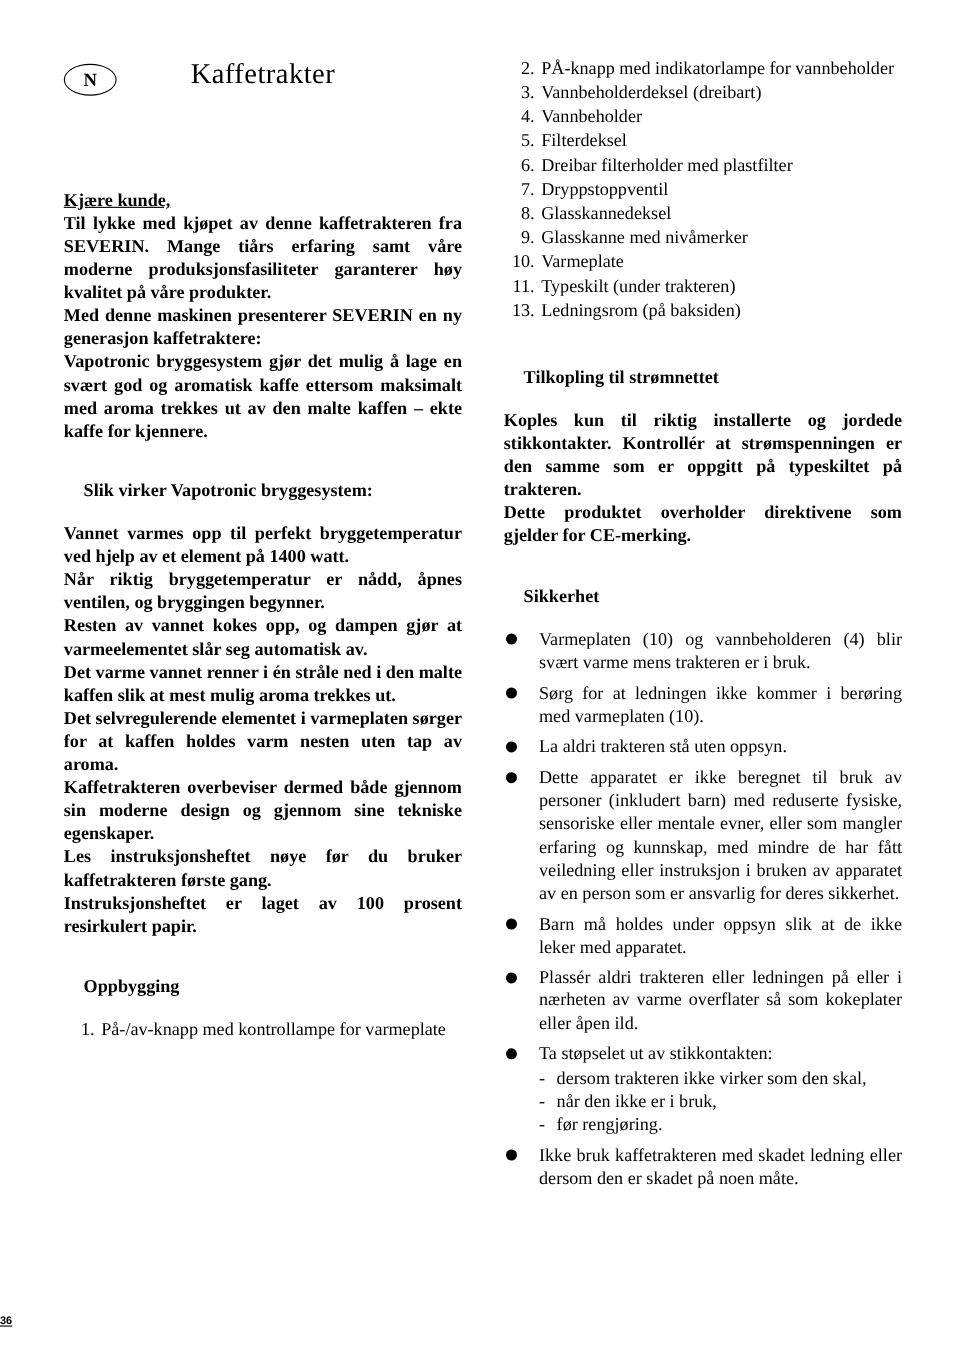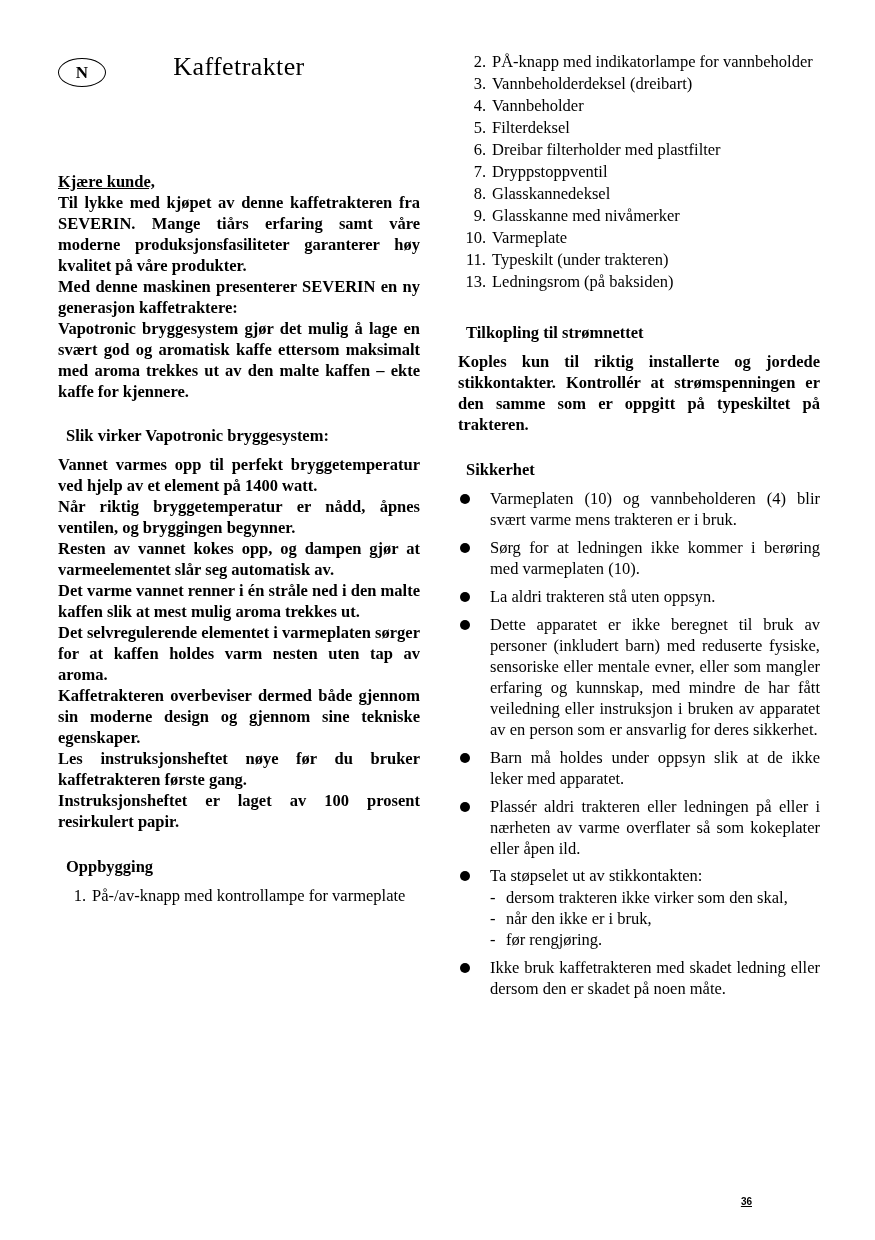--- a/index.html
+++ b/index.html
@@ -81,21 +81,21 @@
   .spacer-lg { height: 22px; }
 
   .indent-block {
     margin-left: 22px;
   }
   .indent-block p {
     text-align: left;
   }
 
   h3.section {
-    margin: 8px;
+    margin: 18px;
     font-size: 16.5px;
     font-weight: bold;
     line-height: 1.27;
   }
 
   
   ol.numlist {
     margin: 0;
     padding: 0;
     list-style: none;
@@ -154,21 +154,21 @@
     position: absolute;
     left: 0;
     top: 0;
   }
 
   .page-number {
     position: absolute;
     left: 0;
     top: 1196px;
     width: 752px;
-    text-align: right;
+    text-align: left;
     font-family: "Liberation Sans", sans-serif;
     font-size: 10px;
     font-weight: bold;
     text-decoration: underline;
   }
 </style>
 </head>
 <body>
 
 <div class="page">
@@ -259,20 +259,21 @@
         <li>
           <span class="num">13.</span>
           <span>Ledningsrom (på baksiden)</span>
         </li>
       </ol>
 
       <div class="spacer-lg"></div>
 
       <h3 class="section">Tilkopling til strømnettet</h3>
       <p>Koples kun til riktig installerte og jordede stikkontakter. Kontrollér at strømspenningen er den samme som er oppgitt på typeskiltet på trakteren.</p>
+      <p>Dette produktet overholder direktivene som gjelder for CE-merking.</p>
 
       <div class="spacer-md"></div>
 
       <h3 class="section">Sikkerhet</h3>
       <ul class="bullets">
         <li>
           <span class="dot"></span>
           <span>Varmeplaten (10) og vannbeholderen (4) blir svært varme mens trakteren er i bruk.</span>
         </li>
         <li>

